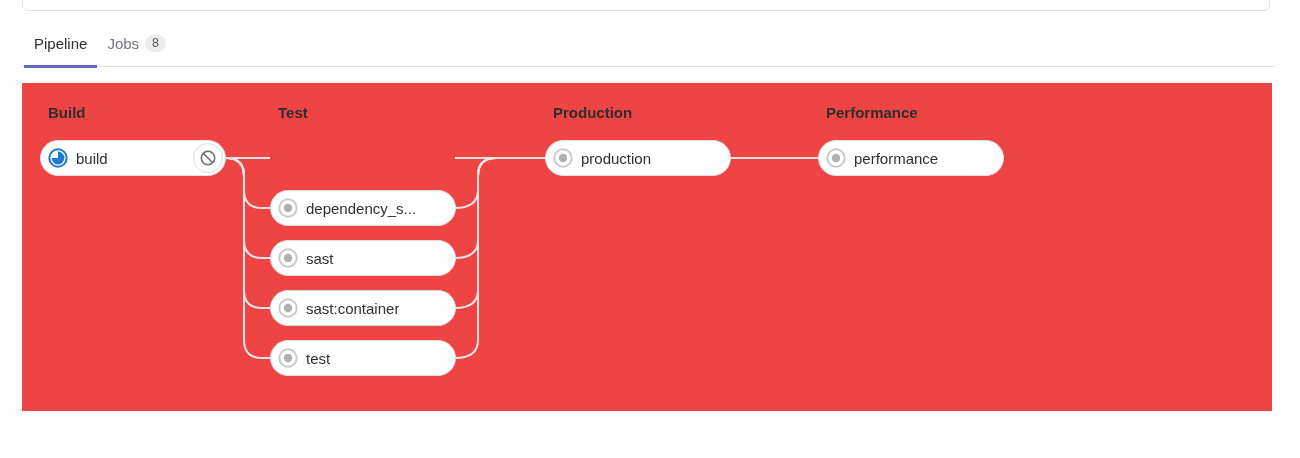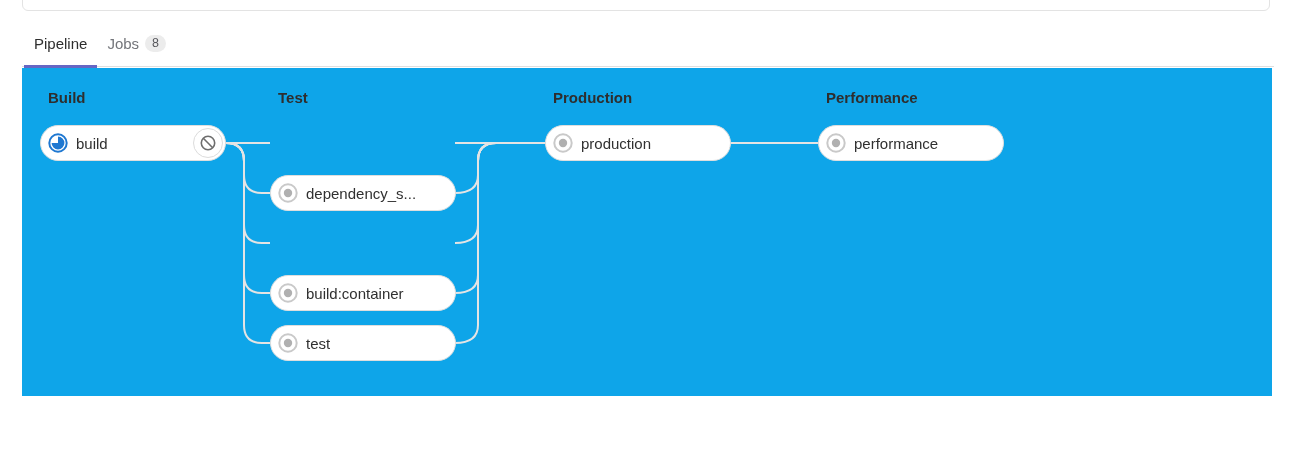--- a/index.html
+++ b/index.html
@@ -27,22 +27,22 @@
   .tab.active::after{
     content:"";position:absolute;left:0;right:0;bottom:-2px;height:3px;
     background:#6666c4;
   }
   .badge{
     background:#ececec;border-radius:9px;padding:1px 7px;
     font-size:12.5px;color:#57575c;font-weight:400;line-height:15px;
   }
   
   .graph{
-    position:absolute;left:22px;top:68px;width:1250px;height:328px;
-    background:#0ea5e9;
+    position:absolute;left:22px;top:83px;width:1250px;height:328px;
+    background:#ef4444;
   }
   .links{position:absolute;left:0;top:0;pointer-events:none;}
   .stage-title{
     position:absolute;top:21px;font-size:15px;font-weight:700;color:#2e2e2e;
     white-space:nowrap;
   }
   .pill{
     position:absolute;width:186px;height:36px;box-sizing:border-box;
     background:#fff;border:1px solid #dedede;border-radius:18px;
     display:flex;align-items:center;gap:8px;padding:0 10px 0 7px;
@@ -115,26 +115,33 @@
     </button>
   </div>
 
   <div class="pill" style="left:248px;top:107px">
     <svg width="20" height="20" viewBox="0 0 20 20">
       <circle cx="10" cy="10" r="8.7" stroke="#c9c9c9" stroke-width="2" fill="#fff"></circle>
       <circle cx="10" cy="10" r="4.2" fill="#b0b0b0"></circle>
     </svg>
     <span class="lbl">dependency_s...</span>
   </div>
+  <div class="pill" style="left:248px;top:157px">
+    <svg width="20" height="20" viewBox="0 0 20 20">
+      <circle cx="10" cy="10" r="8.7" stroke="#c9c9c9" stroke-width="2" fill="#fff"></circle>
+      <circle cx="10" cy="10" r="4.2" fill="#b0b0b0"></circle>
+    </svg>
+    <span class="lbl">sast</span>
+  </div>
   <div class="pill" style="left:248px;top:207px">
     <svg width="20" height="20" viewBox="0 0 20 20">
       <circle cx="10" cy="10" r="8.7" stroke="#c9c9c9" stroke-width="2" fill="#fff"></circle>
       <circle cx="10" cy="10" r="4.2" fill="#b0b0b0"></circle>
     </svg>
-    <span class="lbl">build:container</span>
+    <span class="lbl">sast:container</span>
   </div>
   <div class="pill" style="left:248px;top:257px">
     <svg width="20" height="20" viewBox="0 0 20 20">
       <circle cx="10" cy="10" r="8.7" stroke="#c9c9c9" stroke-width="2" fill="#fff"></circle>
       <circle cx="10" cy="10" r="4.2" fill="#b0b0b0"></circle>
     </svg>
     <span class="lbl">test</span>
   </div>
 
   <div class="pill" style="left:523px;top:57px">

